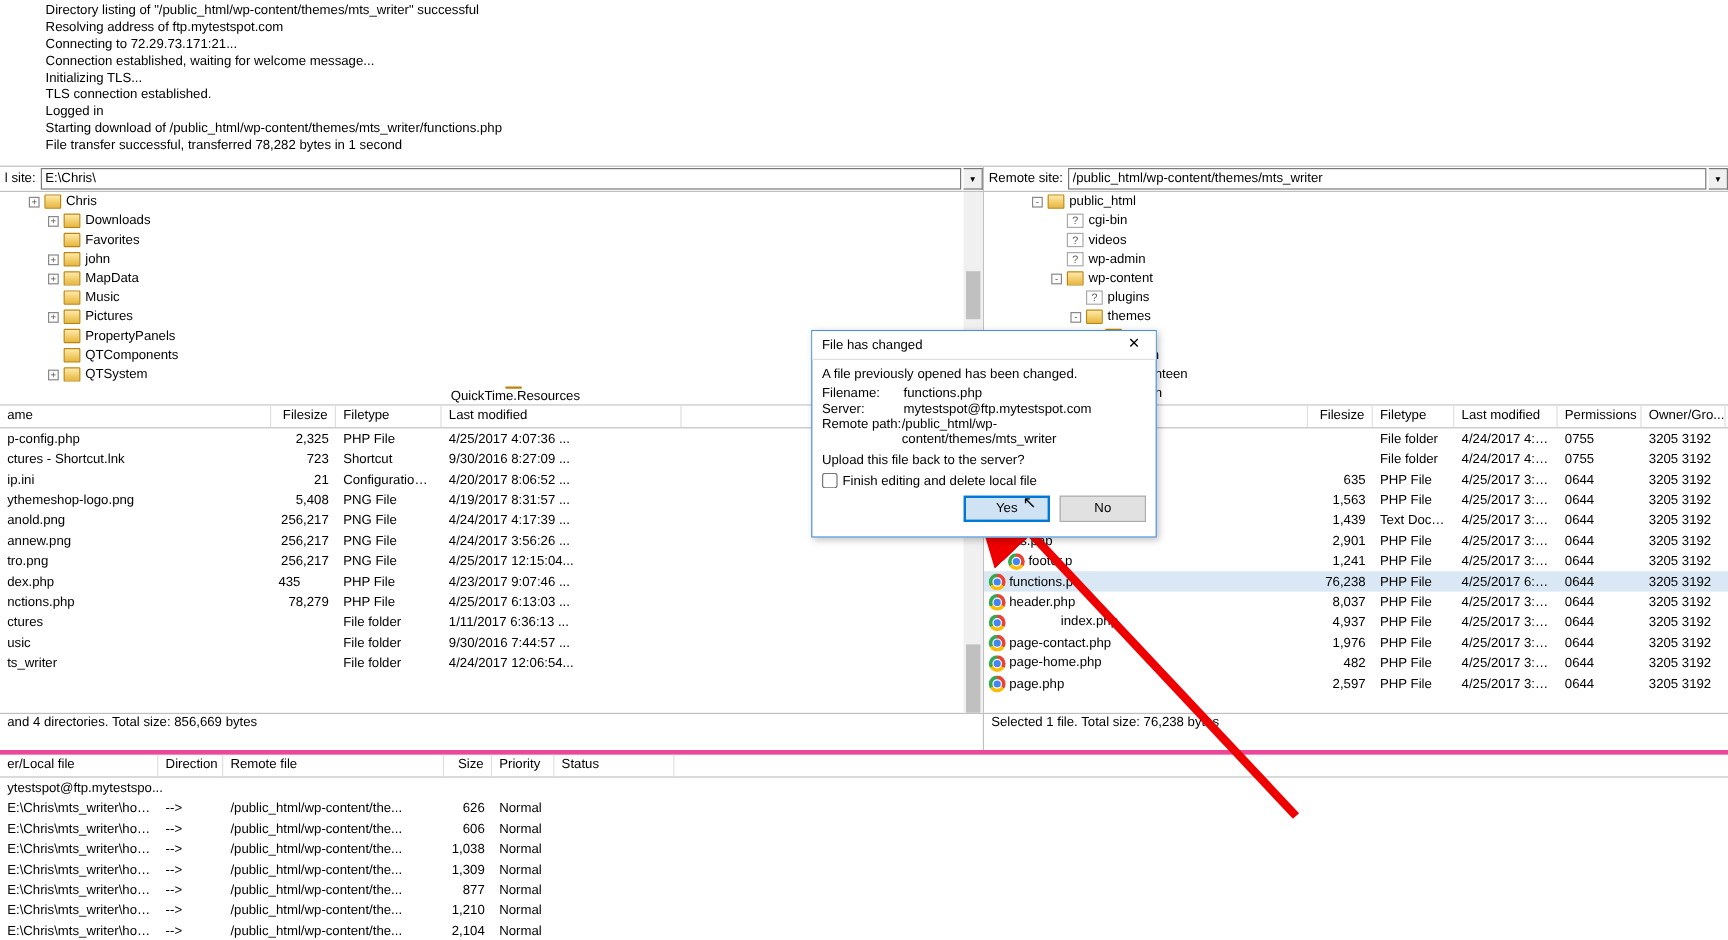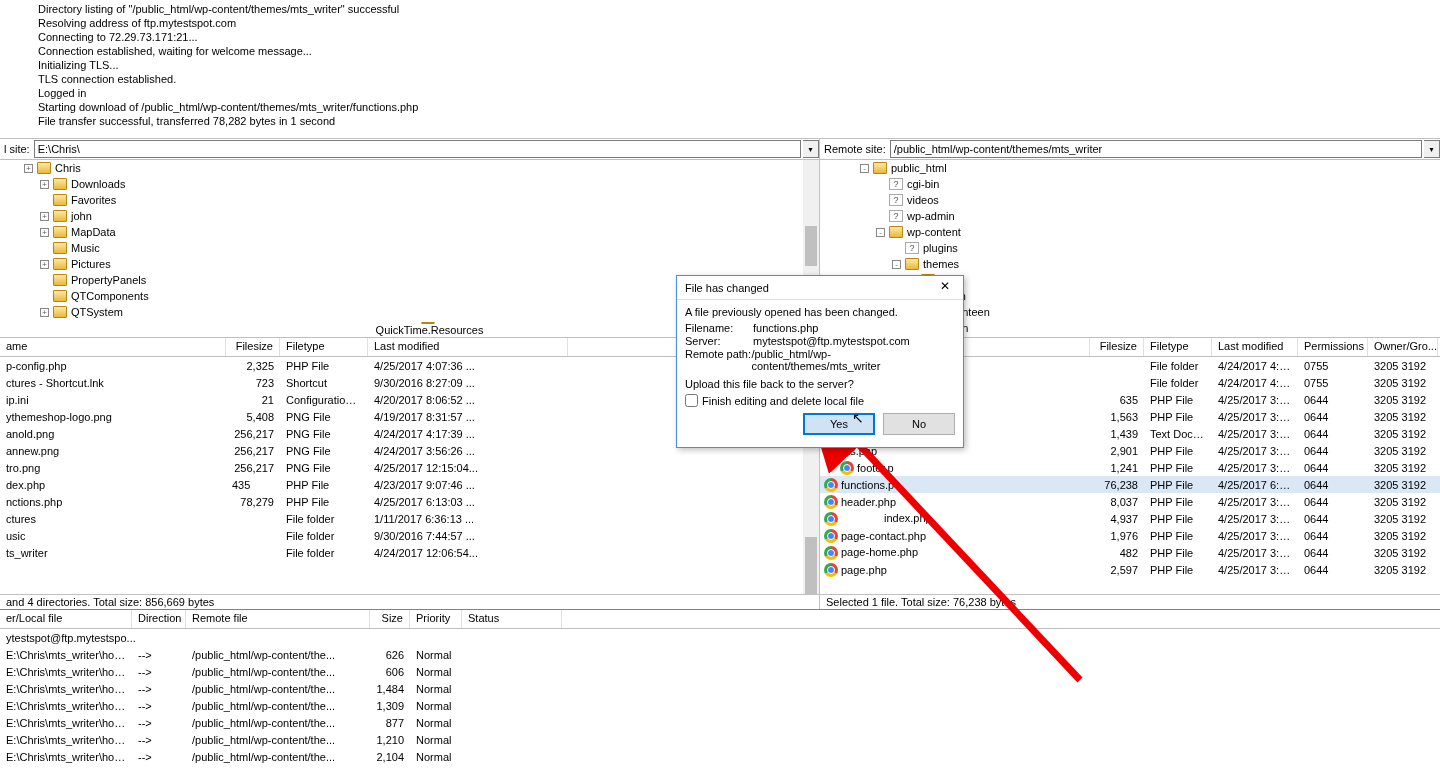--- a/index.html
+++ b/index.html
@@ -37,21 +37,21 @@
 .col-head { padding: 2px 6px; border-right: 1px solid #e0e0e0; color: #000; white-space: nowrap; overflow: hidden; }
 .list-body { flex: 1; overflow: hidden; position: relative; }
 .list-row { display: flex; height: 17px; align-items: center; }
 .list-row.sel { background: #dae8f5; }
 .cell { padding: 0 6px; white-space: nowrap; overflow: hidden; text-overflow: ellipsis; }
 .file-ico { width: 14px; height: 14px; margin-left: 4px; margin-right: 3px; flex-shrink: 0; }
 .chrome-ico { border-radius: 50%; background: conic-gradient(#ea4335 0 120deg,#fbbc05 120deg 240deg,#34a853 240deg 360deg); position: relative; }
 .chrome-ico::after { content:""; position:absolute; inset:3px; background:#4285f4; border-radius:50%; border:1px solid #fff; }
 .generic-ico { background: #fff; border: 1px solid #999; }
 
-.status-bar { display: flex; height: 16px; border-top: 1px solid #c0c0c0; border-bottom: 1px solid #ec4899; }
+.status-bar { display: flex; height: 35px; border-top: 1px solid #c0c0c0; border-bottom: 4px solid #ec4899; }
 .status-half { padding: 1px 6px; }
 .status-half.left { width: 820px; border-right: 1px solid #c0c0c0; }
 
 .queue-area { height: 172px; }
 .queue-header { display: flex; border-bottom: 1px solid #c0c0c0; height: 19px; }
 .queue-body { overflow: hidden; }
 .queue-row { display: flex; height: 17px; align-items: center; }
 
 .dialog { position: absolute; left: 676px; top: 275px; width: 288px; background: #fff; border: 1px solid #4a90d9; box-shadow: 2px 2px 6px rgba(0,0,0,.25); z-index: 100; }
 .dialog-title { background: #fff; padding: 4px 8px; display: flex; justify-content: space-between; align-items: center; height: 24px; border-bottom: 1px solid #e0e0e0; }
@@ -491,21 +491,21 @@
         <div class="cell" style="width: 54px;">--&gt;</div>
         <div class="cell" style="width: 184px;">/public_html/wp-content/the...</div>
         <div class="cell" style="width: 40px; text-align: right;">606</div>
         <div class="cell" style="width: 52px;">Normal</div>
         <div class="cell" style="width: 100px;"></div>
       </div>
       <div class="queue-row">
         <div class="cell" style="width: 132px;">E:\Chris\mts_writer\home...</div>
         <div class="cell" style="width: 54px;">--&gt;</div>
         <div class="cell" style="width: 184px;">/public_html/wp-content/the...</div>
-        <div class="cell" style="width: 40px; text-align: right;">1,484</div>
+        <div class="cell" style="width: 40px; text-align: right;">1,038</div>
         <div class="cell" style="width: 52px;">Normal</div>
         <div class="cell" style="width: 100px;"></div>
       </div>
       <div class="queue-row">
         <div class="cell" style="width: 132px;">E:\Chris\mts_writer\home...</div>
         <div class="cell" style="width: 54px;">--&gt;</div>
         <div class="cell" style="width: 184px;">/public_html/wp-content/the...</div>
         <div class="cell" style="width: 40px; text-align: right;">1,309</div>
         <div class="cell" style="width: 52px;">Normal</div>
         <div class="cell" style="width: 100px;"></div>

